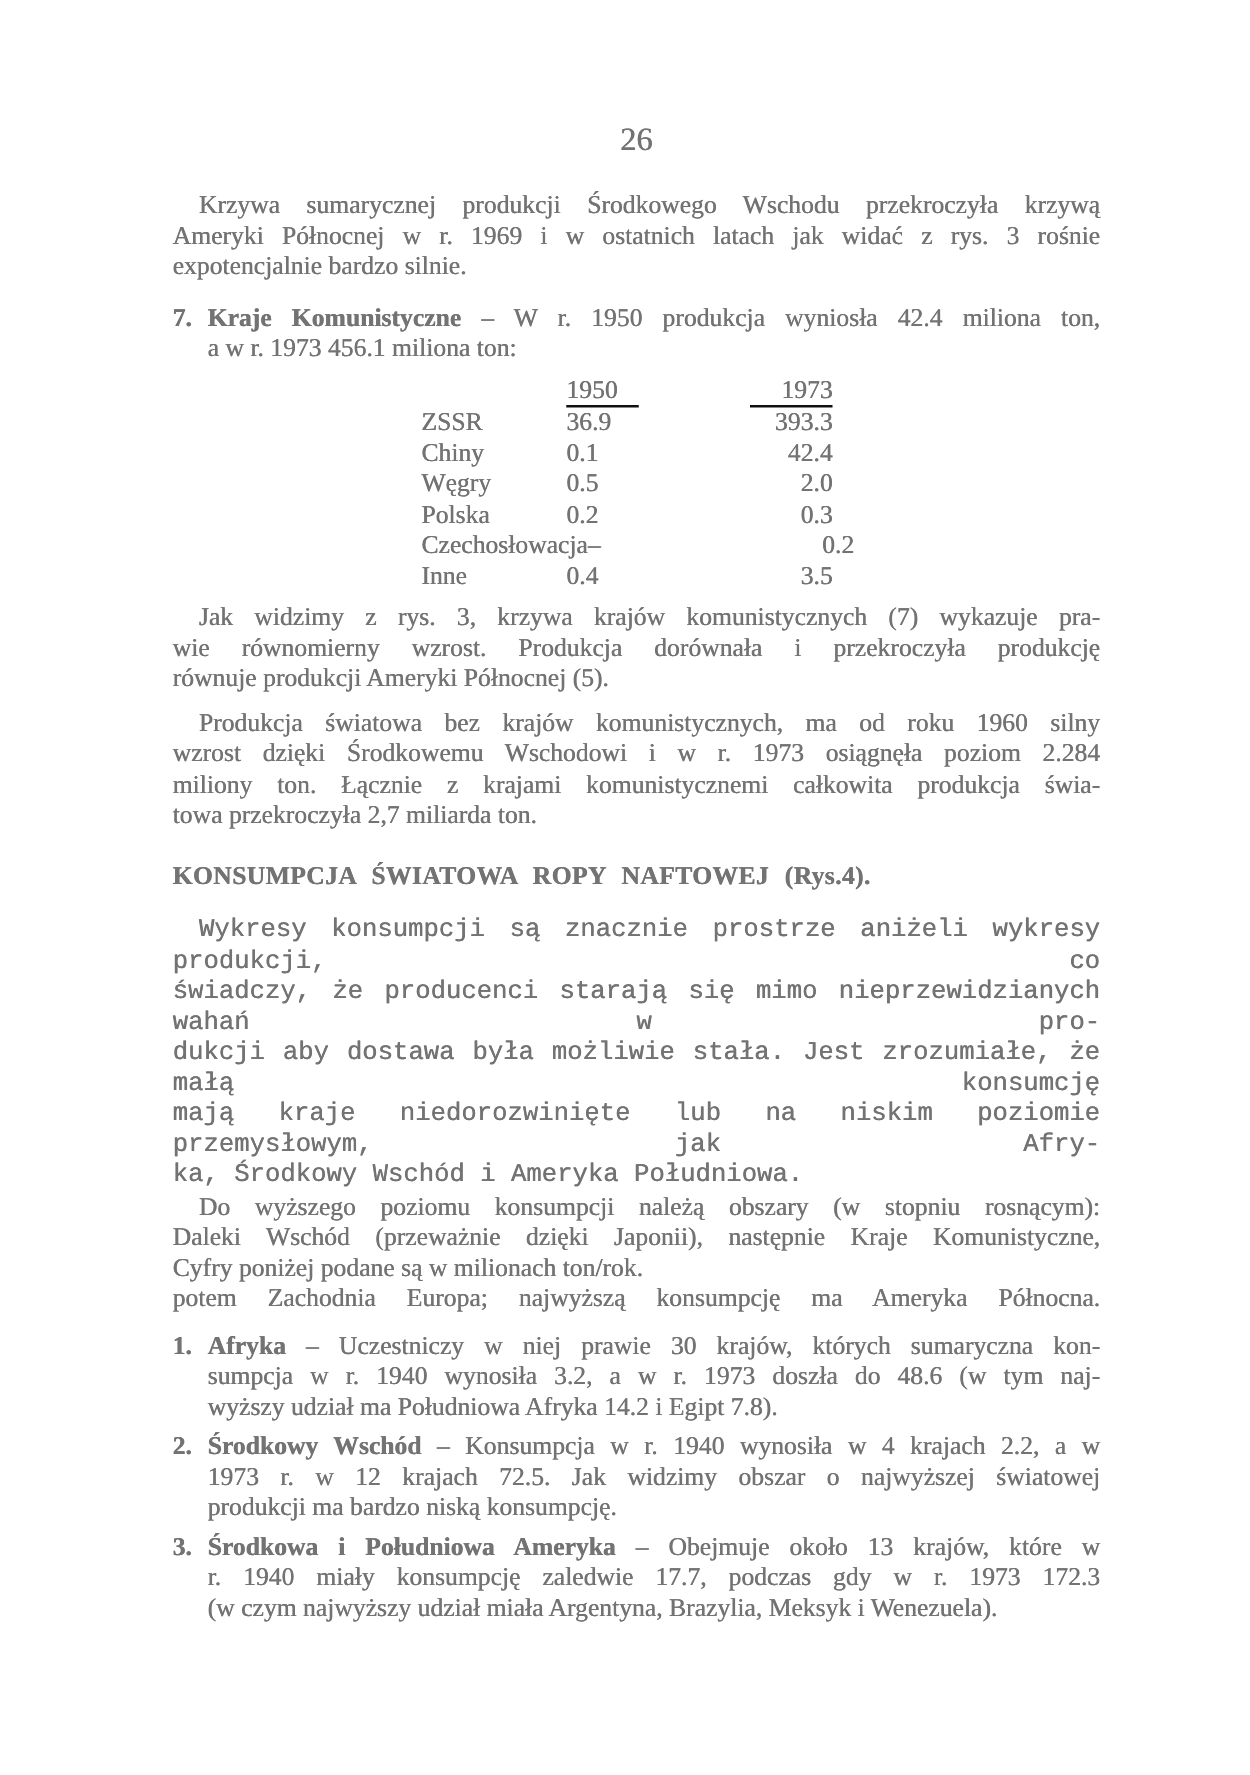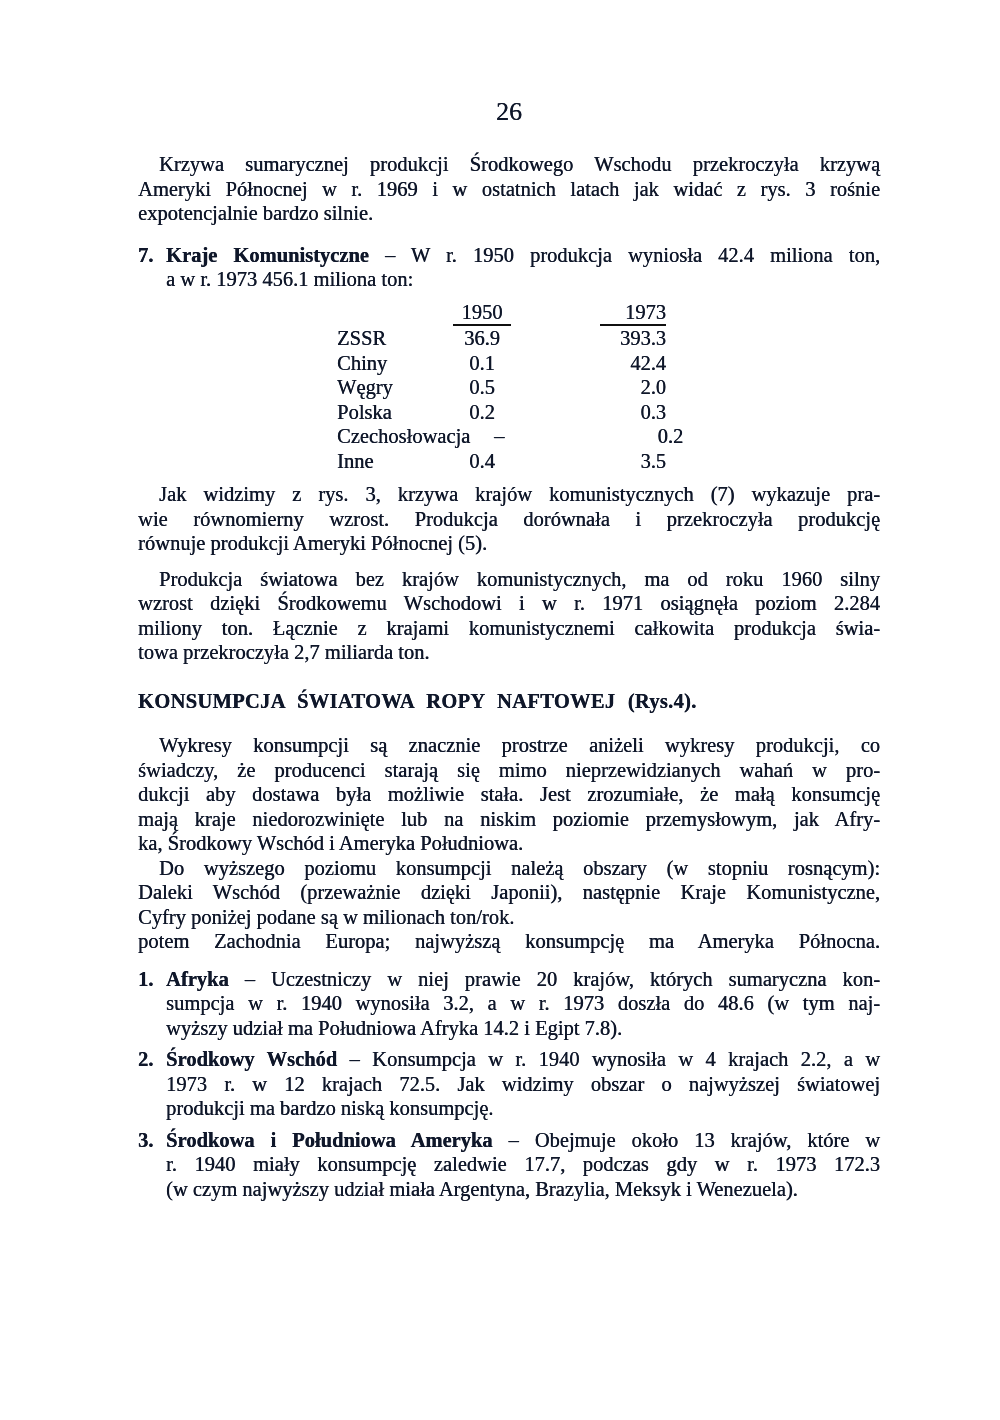--- a/index.html
+++ b/index.html
@@ -2,21 +2,21 @@
 <html lang="pl"><head>
 <meta charset="utf-8">
 <style>
   html, body { margin: 0; padding: 0; background: #e8e8e8; }
   .page {
     position: relative;
     width: 1000px;
     height: 1420px;
     margin: 0 auto;
     background: #ffffff;
-    color: #0f172a;
+    color: #737373;
     font-family: "Liberation Serif", "DejaVu Serif", serif;
     font-size: 20.5px;
     line-height: 24.5px;
     overflow: hidden;
     text-shadow: 0.35px 0 0 currentColor; 
   }
   .content {
     position: absolute;
     left: 138px;
     top: 0;
@@ -39,35 +39,35 @@
   .litem { position: relative; padding-left: 28px; }
   .litem .num {
     position: absolute; left: 0; top: 0;
     font-weight: bold;
   }
   .item7 { margin-top: 17px; }
 
   .table { margin: 8px 0 0 199px; }
   .trow { display: flex; white-space: nowrap; }
   .tl   { flex: 0 0 116px; }
-  .tc1  { flex: 0 0 58px; text-align: center; }
+  .tc1  { flex: 0 0 58px; text-align: left; }
   .tgap { flex: 0 0 89px; }
   .tc2  { flex: 0 0 66px; text-align: right; }
   .th   { border-bottom: 2px solid #101010; }
 
   .para-rys3   { margin-top: 9px; }
   .para-world  { margin-top: 11px; }
 
   .heading {
     margin-top: 24px;
     font-weight: bold;
     word-spacing: 7px;
     letter-spacing: 0.3px;
   }
-  .para-cons   { margin-top: 20px; }
+  .para-cons   { margin-top: 20px; font-family: Liberation Mono, monospace; }
   .para-levels { margin-top: 0; }
 
   .clist { margin-top: 13px; }
   .clist .litem { margin-bottom: 7px; }
   .clist .litem:last-child { margin-bottom: 0; }
 </style>
 </head>
 <body>
 
 <div class="page">
@@ -137,21 +137,21 @@
     </div>
 
     <div class="para para-rys3">
         <div class="tline">Jak widzimy z rys. 3, krzywa krajów komunistycznych (7) wykazuje pra-</div>
         <div class="tline">wie równomierny wzrost. Produkcja dorównała i przekroczyła produkcję</div>
         <div class="tline last">równuje produkcji Ameryki Północnej (5).</div>
       </div>
 
     <div class="para para-world">
         <div class="tline">Produkcja światowa bez krajów komunistycznych, ma od roku 1960 silny</div>
-        <div class="tline">wzrost dzięki Środkowemu Wschodowi i w r. 1971 osiągnęła poziom 2.284</div>
+        <div class="tline">wzrost dzięki Środkowemu Wschodowi i w r. 1973 osiągnęła poziom 2.284</div>
         <div class="tline">miliony ton. Łącznie z krajami komunistycznemi całkowita produkcja świa-</div>
         <div class="tline last">towa przekroczyła 2,7 miliarda ton.</div>
       </div>
 
     <div class="heading">KONSUMPCJA ŚWIATOWA ROPY NAFTOWEJ (Rys.4).</div>
 
     <div class="para para-cons">
         <div class="tline">Wykresy konsumpcji są znacznie prostrze aniżeli wykresy produkcji, co</div>
         <div class="tline">świadczy, że producenci starają się mimo nieprzewidzianych wahań w pro-</div>
         <div class="tline">dukcji aby dostawa była możliwie stała. Jest zrozumiałe, że małą konsumcję</div>
@@ -163,21 +163,21 @@
         <div class="tline">Do wyższego poziomu konsumpcji należą obszary (w stopniu rosnącym):</div>
         <div class="tline">Daleki Wschód (przeważnie dzięki Japonii), następnie Kraje Komunistyczne,</div>
         <div class="tline last">Cyfry poniżej podane są w milionach ton/rok.</div>
         <div class="tline">potem Zachodnia Europa; najwyższą konsumpcję ma Ameryka Północna.</div>
       </div>
 
     <div class="clist">
       <div class="litem">
         <span class="num">1.</span>
         <div class="lbody">
-            <div class="tline"><span class="b">Afryka</span><span> – Uczestniczy w niej prawie 20 krajów, których sumaryczna kon-</span></div>
+            <div class="tline"><span class="b">Afryka</span><span> – Uczestniczy w niej prawie 30 krajów, których sumaryczna kon-</span></div>
             <div class="tline">sumpcja w r. 1940 wynosiła 3.2, a w r. 1973 doszła do 48.6 (w tym naj-</div>
             <div class="tline last">wyższy udział ma Południowa Afryka 14.2 i Egipt 7.8).</div>
           </div>
       </div>
       <div class="litem">
         <span class="num">2.</span>
         <div class="lbody">
             <div class="tline"><span class="b">Środkowy Wschód</span><span> – Konsumpcja w r. 1940 wynosiła w 4 krajach 2.2, a w</span></div>
             <div class="tline">1973 r. w 12 krajach 72.5. Jak widzimy obszar o najwyższej światowej</div>
             <div class="tline last">produkcji ma bardzo niską konsumpcję.</div>

